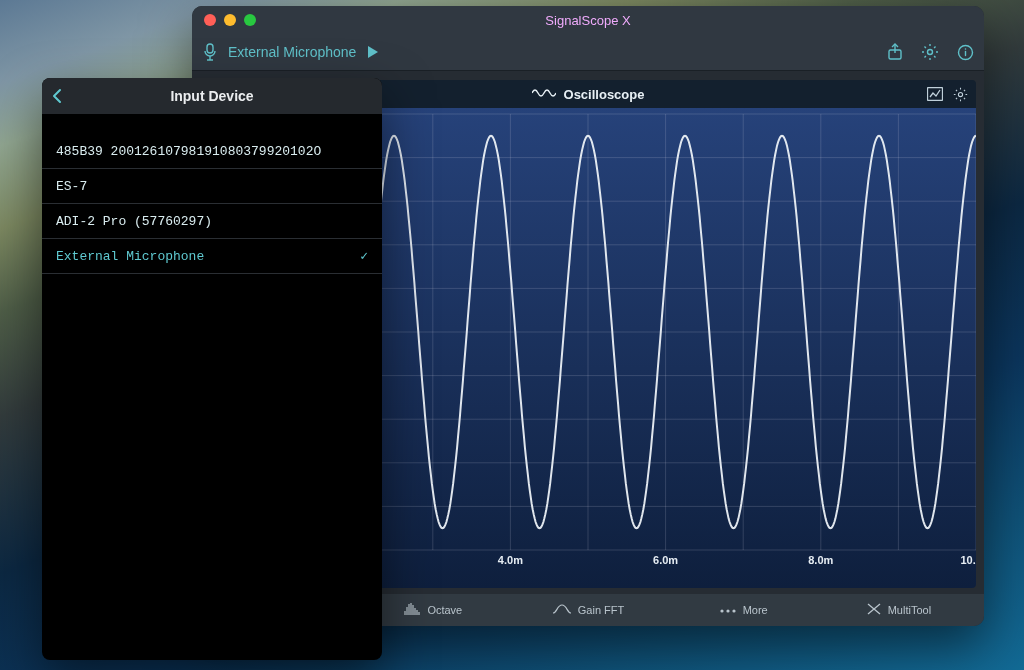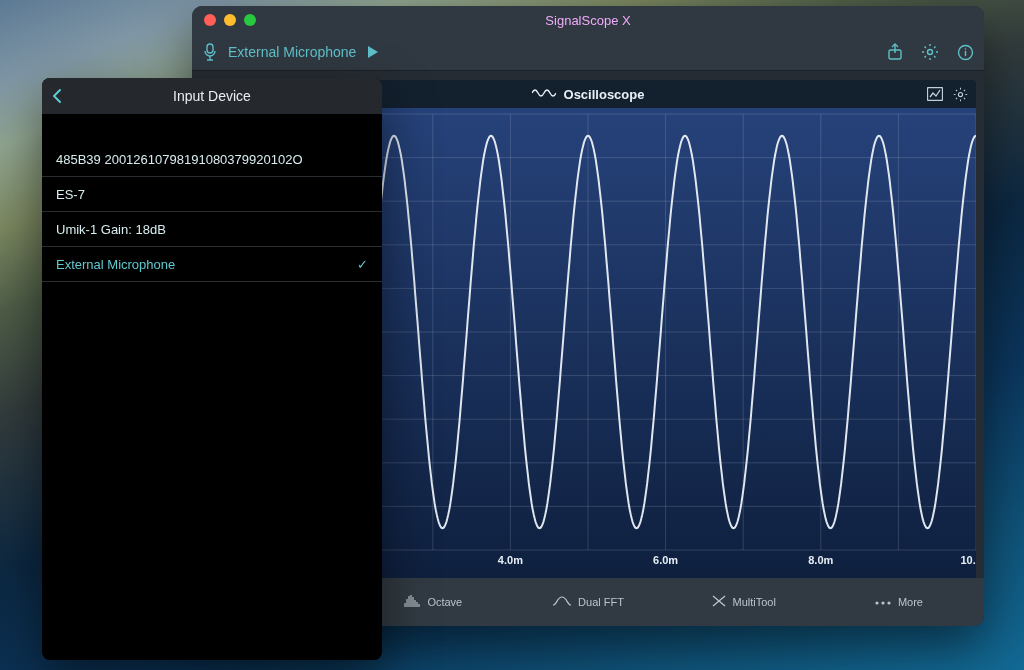--- a/index.html
+++ b/index.html
@@ -161,21 +161,21 @@
     font-size: 11px;
     font-weight: 600;
     color: #e6edf3;
     pointer-events: none;
   }
 
   
   .footer {
     position: absolute;
     left: 0; right: 0; bottom: 0;
-    height: 48px;
+    height: 32px;
     background: var(--footer-bg);
     display: flex;
     align-items: center;
     padding: 0 8px;
   }
   .footer-item {
     flex: 1;
     display: flex;
     align-items: center;
     justify-content: center;
@@ -199,34 +199,35 @@
     overflow: hidden;
     color: var(--dropdown-text);
   }
   .dropdown-header {
     height: 36px;
     background: var(--dropdown-header);
     display: flex;
     align-items: center;
     justify-content: center;
     position: relative;
-    font-weight: 400;
+    font-weight: 700;
     font-size: 14px;
     color: #ebedef;
   }
   .dropdown-back {
     position: absolute;
     left: 8px;
     color: var(--dropdown-accent);
     cursor: pointer;
     display: inline-flex;
     align-items: center;
   }
   .dd-list {
-    padding-top: 28px;
+    padding-top: 20px;
+    font-family: Liberation Mono, monospace;
   }
   .dd-item {
     height: 34px;
     display: flex;
     align-items: center;
     padding: 0 14px;
     font-size: 13px;
     color: var(--dropdown-text);
     border-bottom: 1px solid #2a2e33;
     cursor: pointer;
@@ -381,40 +382,40 @@
         </svg>
       </span>
       <span>Octave</span>
     </div>
     <div class="footer-item">
       <span>
         <svg width="20" height="12" viewBox="0 0 20 12" fill="none" stroke="currentColor" stroke-width="1.2">
           <path d="M1 10 C5 10 5 2 10 2 C15 2 15 10 19 10"></path>
         </svg>
       </span>
-      <span>Dual FFT</span>
-    </div>
-    <div class="footer-item">
-      <span>
-        <svg width="16" height="14" viewBox="0 0 16 14" stroke="currentColor" stroke-width="1.3">
-          <line x1="2" y1="12" x2="14" y2="2"></line>
-            <line x1="2" y1="2" x2="14" y2="12"></line>
-        </svg>
-      </span>
-      <span>MultiTool</span>
+      <span>Gain FFT</span>
     </div>
     <div class="footer-item">
       <span>
         <svg width="18" height="6" viewBox="0 0 18 6" fill="currentColor">
           <circle cx="3" cy="3" r="1.6"></circle>
             <circle cx="9" cy="3" r="1.6"></circle>
             <circle cx="15" cy="3" r="1.6"></circle>
         </svg>
       </span>
       <span>More</span>
+    </div>
+    <div class="footer-item">
+      <span>
+        <svg width="16" height="14" viewBox="0 0 16 14" stroke="currentColor" stroke-width="1.3">
+          <line x1="2" y1="12" x2="14" y2="2"></line>
+            <line x1="2" y1="2" x2="14" y2="12"></line>
+        </svg>
+      </span>
+      <span>MultiTool</span>
     </div>
   </div>
 
 </div>
 
 <div class="dropdown">
   <div class="dropdown-header">
     <span class="dropdown-back">
       <svg width="14" height="18" viewBox="0 0 14 18" fill="none" stroke="currentColor" stroke-width="2" stroke-linecap="round" stroke-linejoin="round">
         <polyline points="10,3 4,9 10,15"></polyline>
@@ -423,20 +424,20 @@
     <span>Input Device</span>
   </div>
   <div class="dd-list" id="dd-list">
       <div class="dd-item">
         <span>485B39 20012610798191080379920102O</span>
       </div>
       <div class="dd-item">
         <span>ES-7</span>
       </div>
       <div class="dd-item">
-        <span>Umik-1  Gain: 18dB</span>
+        <span>ADI-2 Pro (57760297)</span>
       </div>
       <div class="dd-item selected">
         <span>External Microphone</span>
         <span class="checkmark">✓</span>
       </div>
     </div>
 </div>
 
 </body></html>

